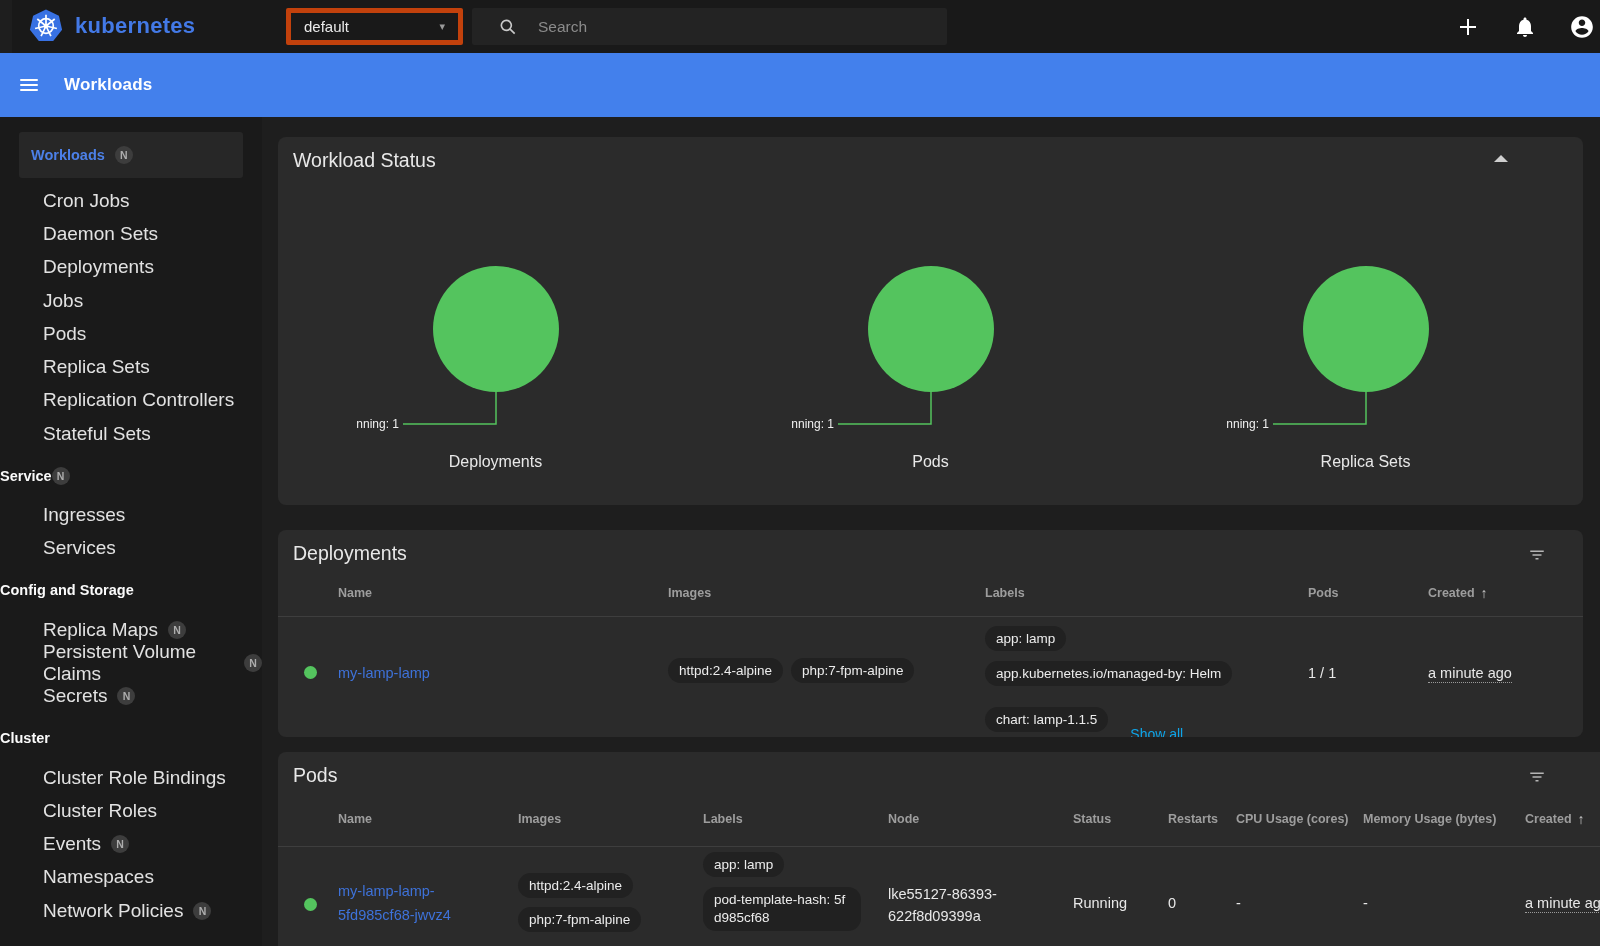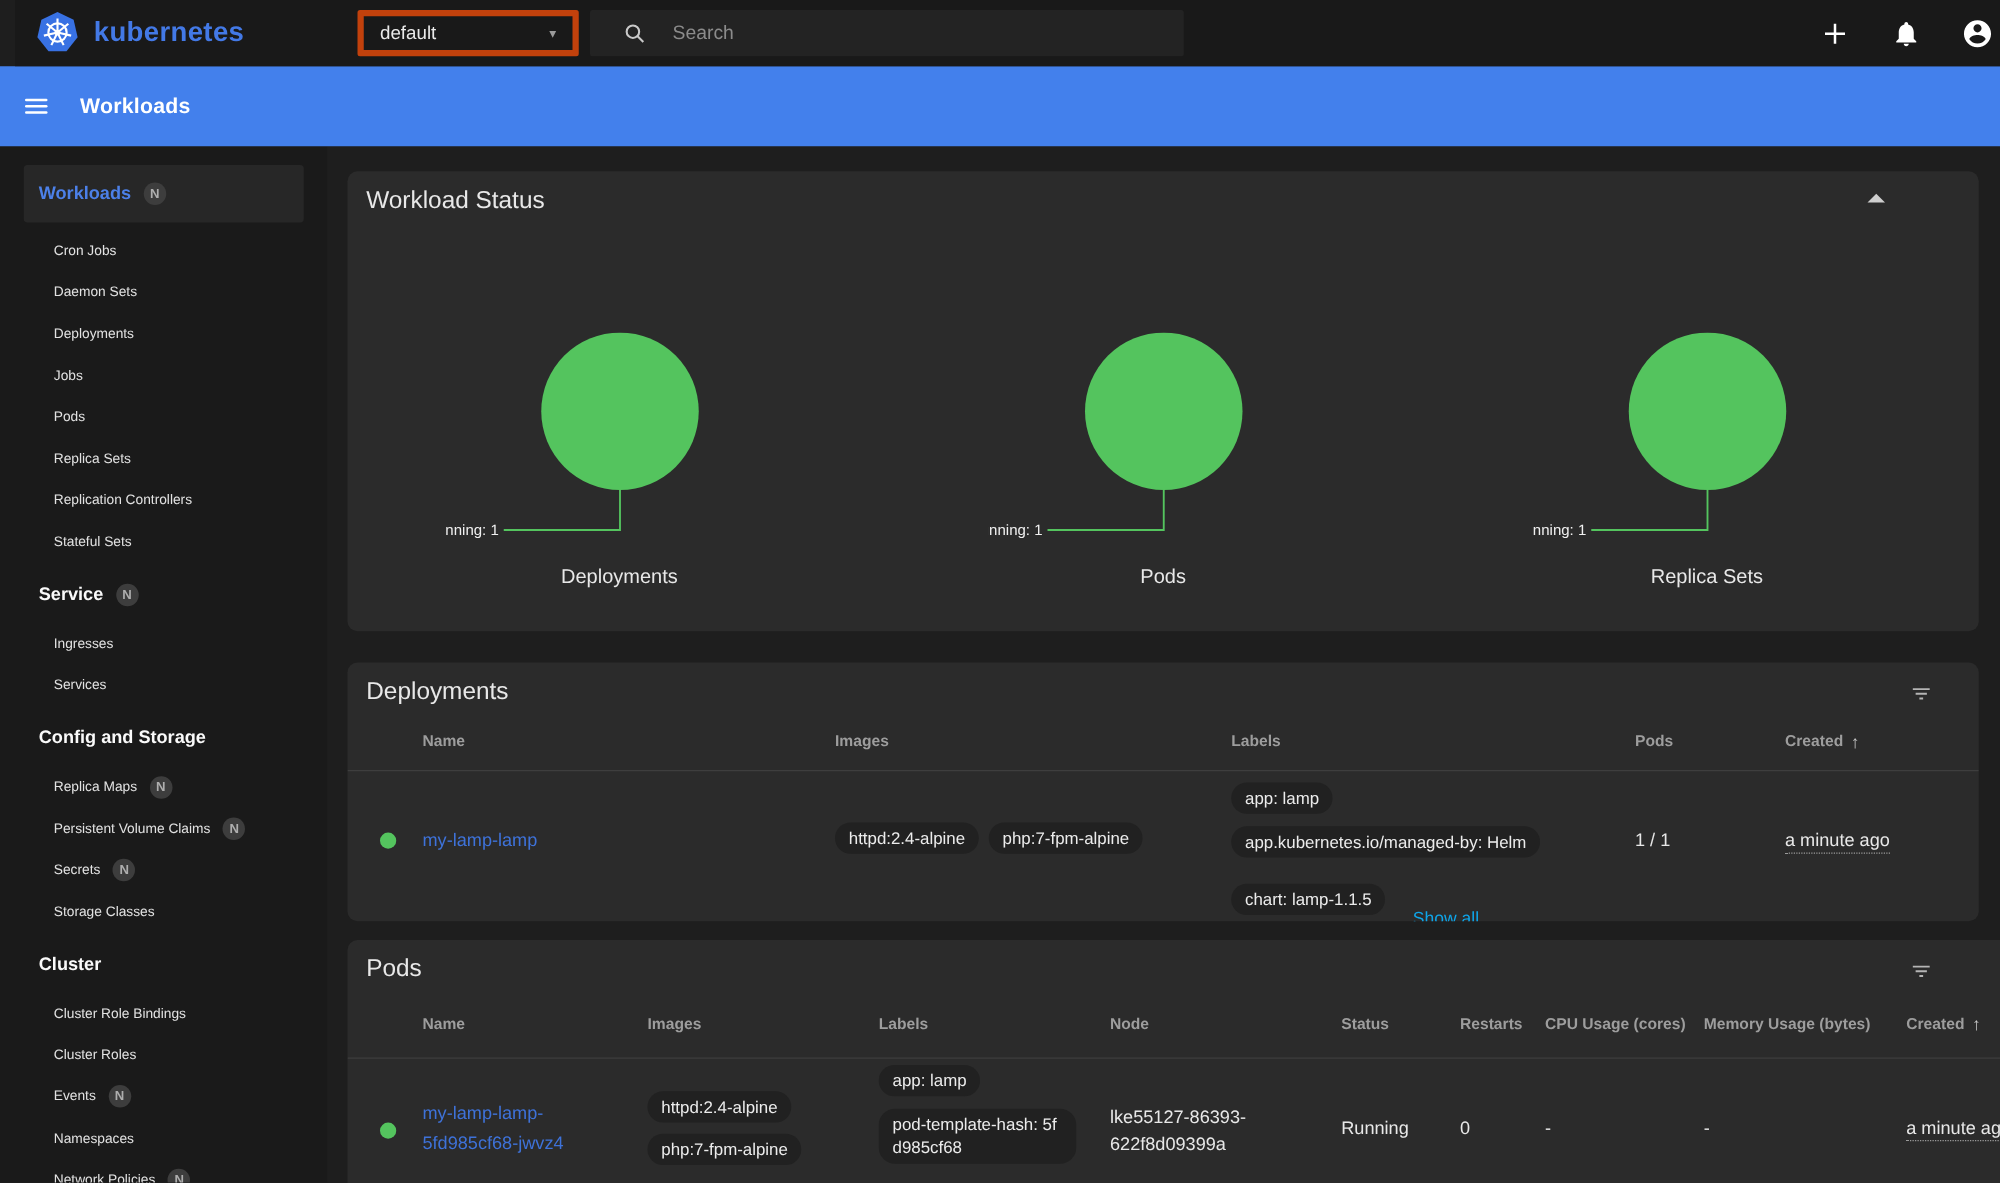--- a/index.html
+++ b/index.html
@@ -28,22 +28,22 @@
   .hamburger { width:18px; display:flex; flex-direction:column; gap:3px; cursor:pointer; }
   .hamburger div { height:2px; background:#fff; border-radius:1px; }
   .appbar-title { color:#fff; font-size:17px; font-weight:bold; letter-spacing:.2px; }
 
   
   .sidebar { position:absolute; top:117px; left:0; width:262px; height:829px; background:#1a1a1a; padding-top:15px; overflow:hidden; }
   .nav-selected { height:46px; margin:0 19px 0 19px; background:#272727; border-radius:3px;
     display:flex; align-items:center; padding-left:12px; gap:10px; cursor:pointer; }
   .nav-selected .lbl { color:#4c80e8; font-weight:bold; font-size:14.5px; }
   .nav-sub { height:33.3px; display:flex; align-items:center; padding-left:43px; gap:10px; cursor:pointer; }
-  .nav-sub .lbl { color:#e2e2e2; font-size:11px; }
-  .nav-head { height:33px; margin-top:9px; display:flex; align-items:center; padding-left:31px; gap:10px; }
+  .nav-sub .lbl { color:#e2e2e2; font-size:19px; }
+  .nav-head { height:33px; margin-top:9px; display:flex; align-items:center; gap:0; }
   .nav-head .lbl { color:#fafafa; font-weight:bold; font-size:14.5px; }
   .nav-group { margin-top:6px; }
   .nbadge { min-width:18px; height:18px; border-radius:50%; background:#3d3d3d; color:#aeaeae;
     font-size:10.5px; font-weight:bold; display:inline-flex; align-items:center; justify-content:center; }
 
   
   .main { position:absolute; top:117px; left:262px; width:1338px; height:831px; background:#1e1e1e;
     padding:20px 0 0 16px; overflow:hidden; }
   .card { background:#2b2b2b; border-radius:8px; position:relative; }
   .card-title { padding:12px 0 0 15px; font-size:19.5px; color:#e8e8e8; }
@@ -215,23 +215,20 @@
       <span class="nbadge">N</span>
     </div>
     <div class="nav-sub">
       <span class="lbl">Persistent Volume Claims</span>
       <span class="nbadge">N</span>
     </div>
     <div class="nav-sub">
       <span class="lbl">Secrets</span>
       <span class="nbadge">N</span>
     </div>
-    <div class="nav-sub">
-        <span class="lbl">Storage Classes</span>
-      </div>
   </div>
   <div class="nav-head">
     <span class="lbl">Cluster</span>
   </div>
   <div class="nav-group">
     <div class="nav-sub">
         <span class="lbl">Cluster Role Bindings</span>
       </div>
     <div class="nav-sub">
         <span class="lbl">Cluster Roles</span>

